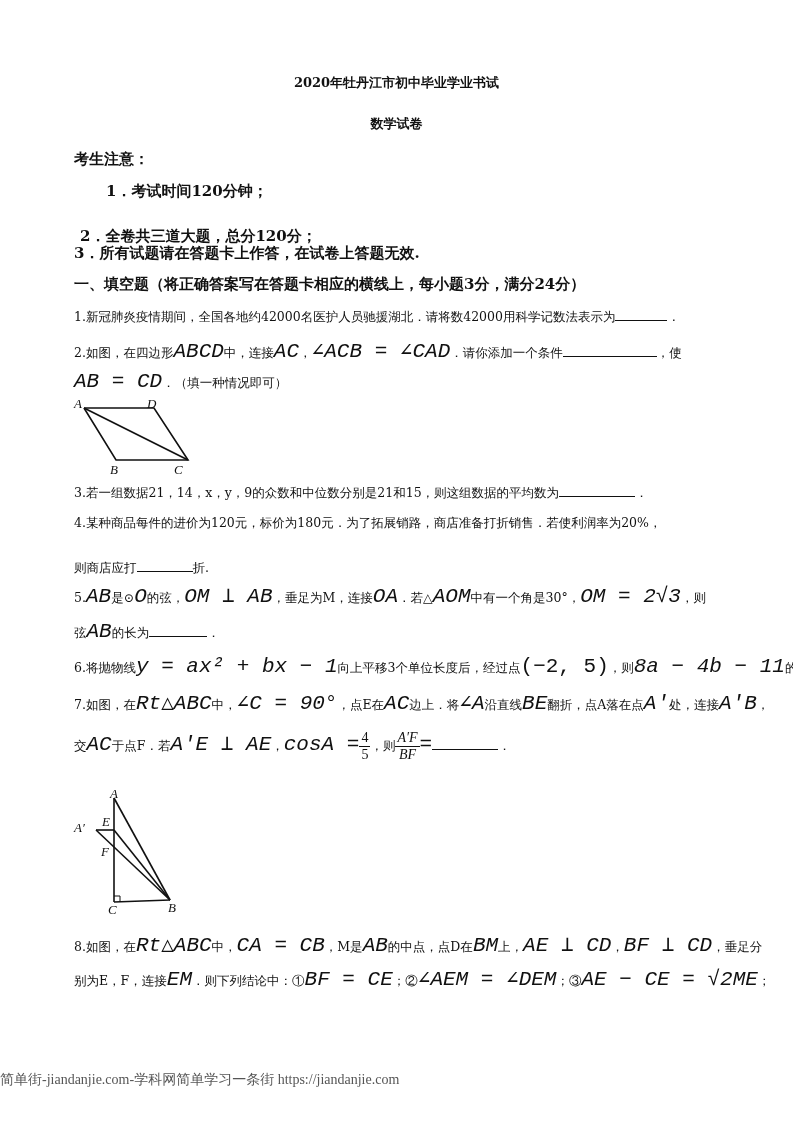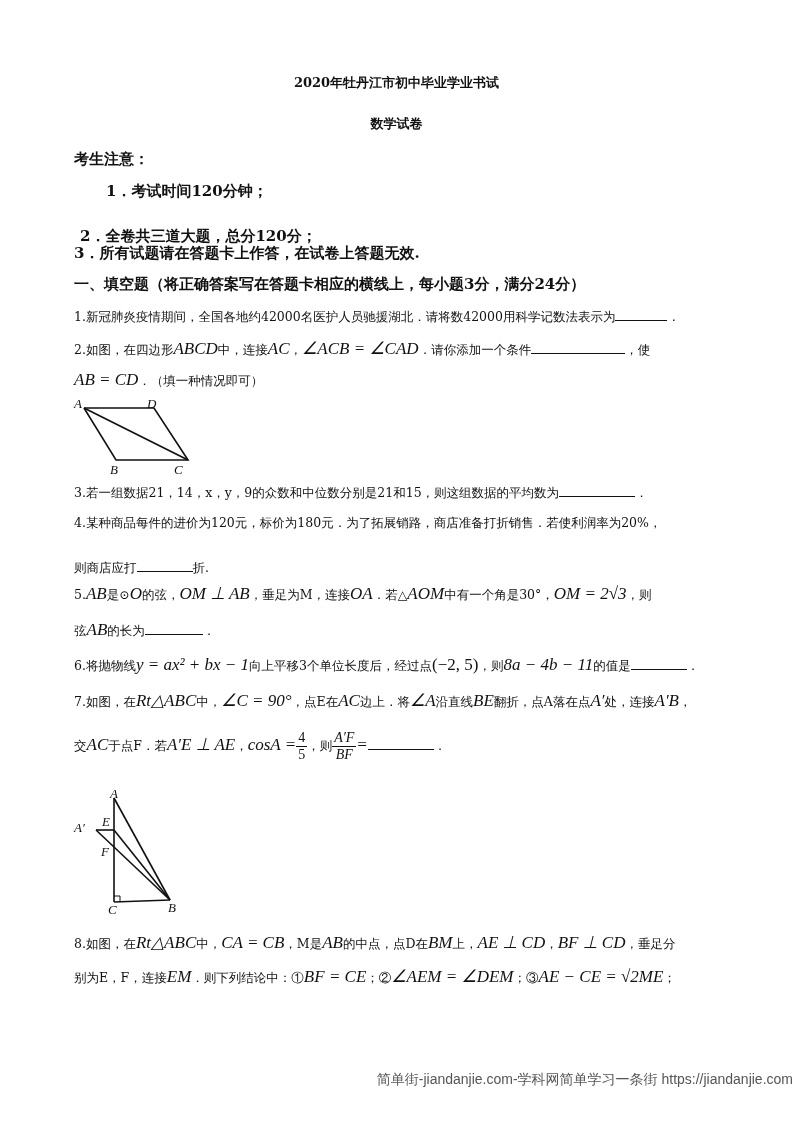--- a/index.html
+++ b/index.html
@@ -2,26 +2,26 @@
 <html><head>
 <meta charset="utf-8">
 <style>
   html, body { margin: 0; padding: 0; background: #ffffff; }
   body { width: 793px; height: 1122px; position: relative; overflow: hidden;
          font-family: "DejaVu Serif", "Liberation Serif", serif; color: #111; }
   .abs { position: absolute; white-space: nowrap; }
   .title { left: 0; width: 793px; text-align: center; font-weight: bold; font-size: 13px; }
   .bold { font-weight: bold; font-size: 15px; }
   .q { font-size: 12.5px; left: 74px; }
-  .m { font-family: Liberation Serif, serif; font-style: italic; font-size: 17px; text-align: right; }
+  .m { font-family: Liberation Mono, monospace; font-style: italic; font-size: 21px; text-align: right; }
   .blank { display: inline-block; border-bottom: 1px solid #111; height: 12px; vertical-align: baseline; }
   .frac { display: inline-block; vertical-align: middle; text-align: center; font-family: "Liberation Serif", serif; font-size: 14px; line-height: 16px; }
   .frac .num { display: block; border-bottom: 1px solid #111; padding: 0 2px; }
   .frac .den { display: block; padding: 0 2px; }
-  .footer { left: 0; width: 793px; text-align: right; top: 1071px; font-family: Liberation Sans, sans-serif; font-size: 14px; color: #555; }
+  .footer { left: 0; width: 793px; text-align: left; top: 1071px; font-family: Liberation Serif, serif; font-size: 14px; color: #555; }
   svg text { font-family: "Liberation Serif", serif; font-style: italic; font-size: 13px; fill: #111; }
 </style>
 </head>
 <body>
 
 <div class="abs title" style="top:74px;">2020年牡丹江市初中毕业学业书试</div>
 <div class="abs title" style="top:115px;">数学试卷</div>
 
 <div class="abs bold" style="left:74px; top:150px;">考生注意：</div>
 <div class="abs bold" style="left:58px; top:182px;margin-left:48px;">1．考试时间120分钟；</div>

